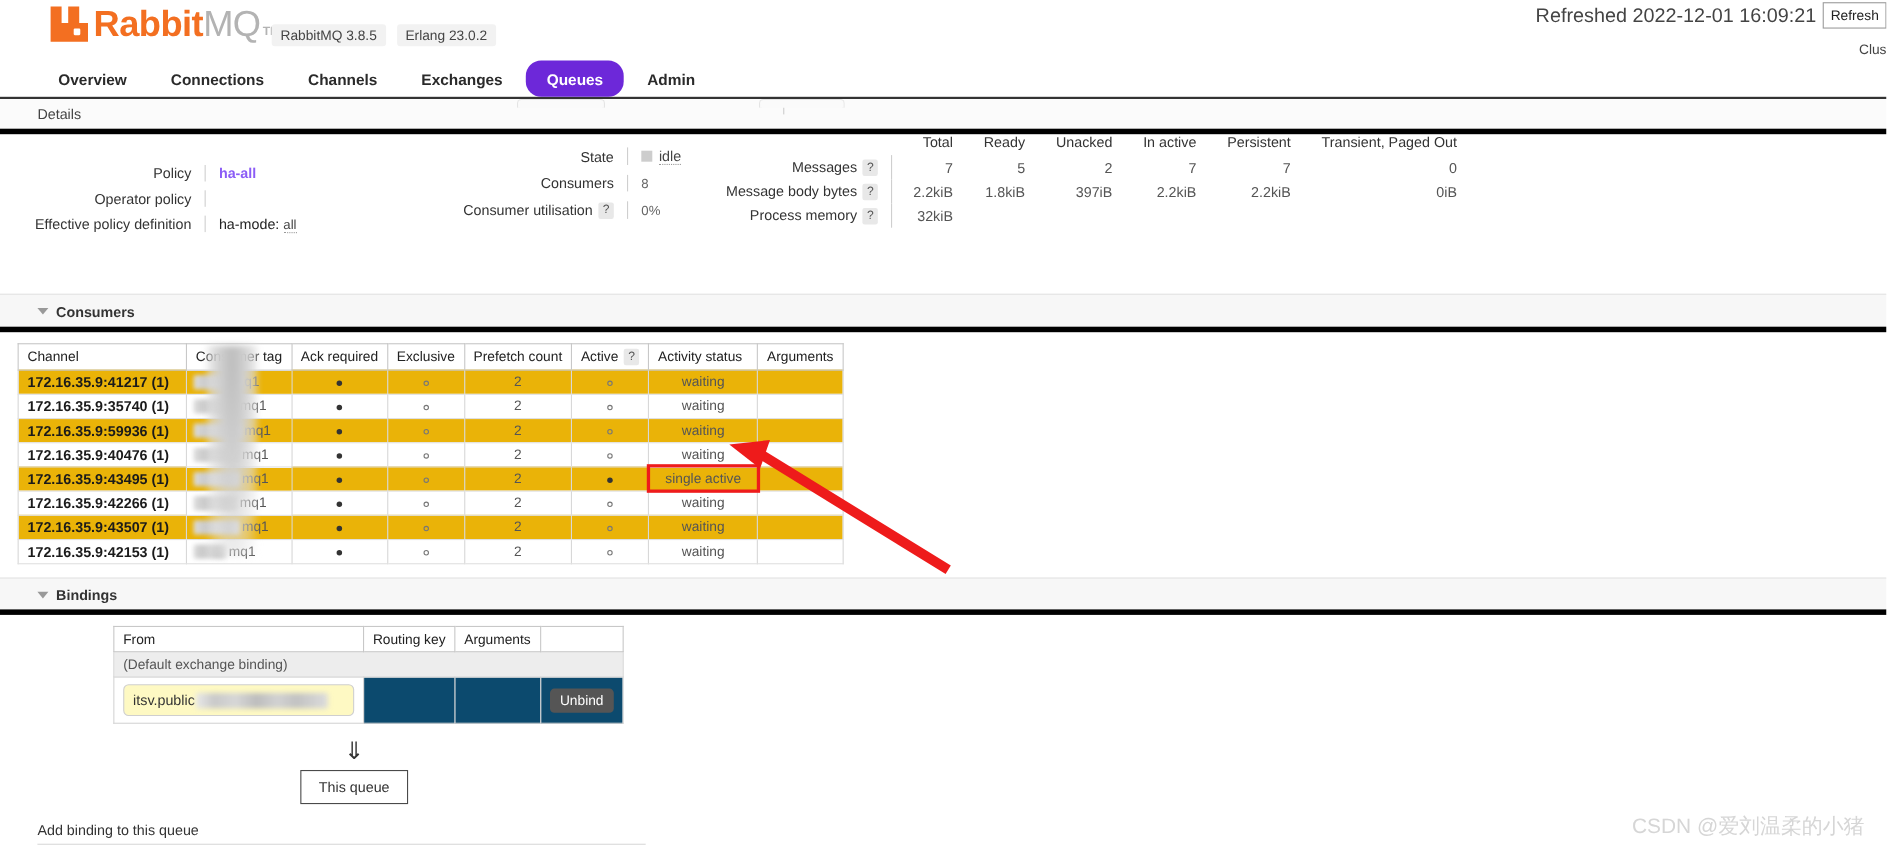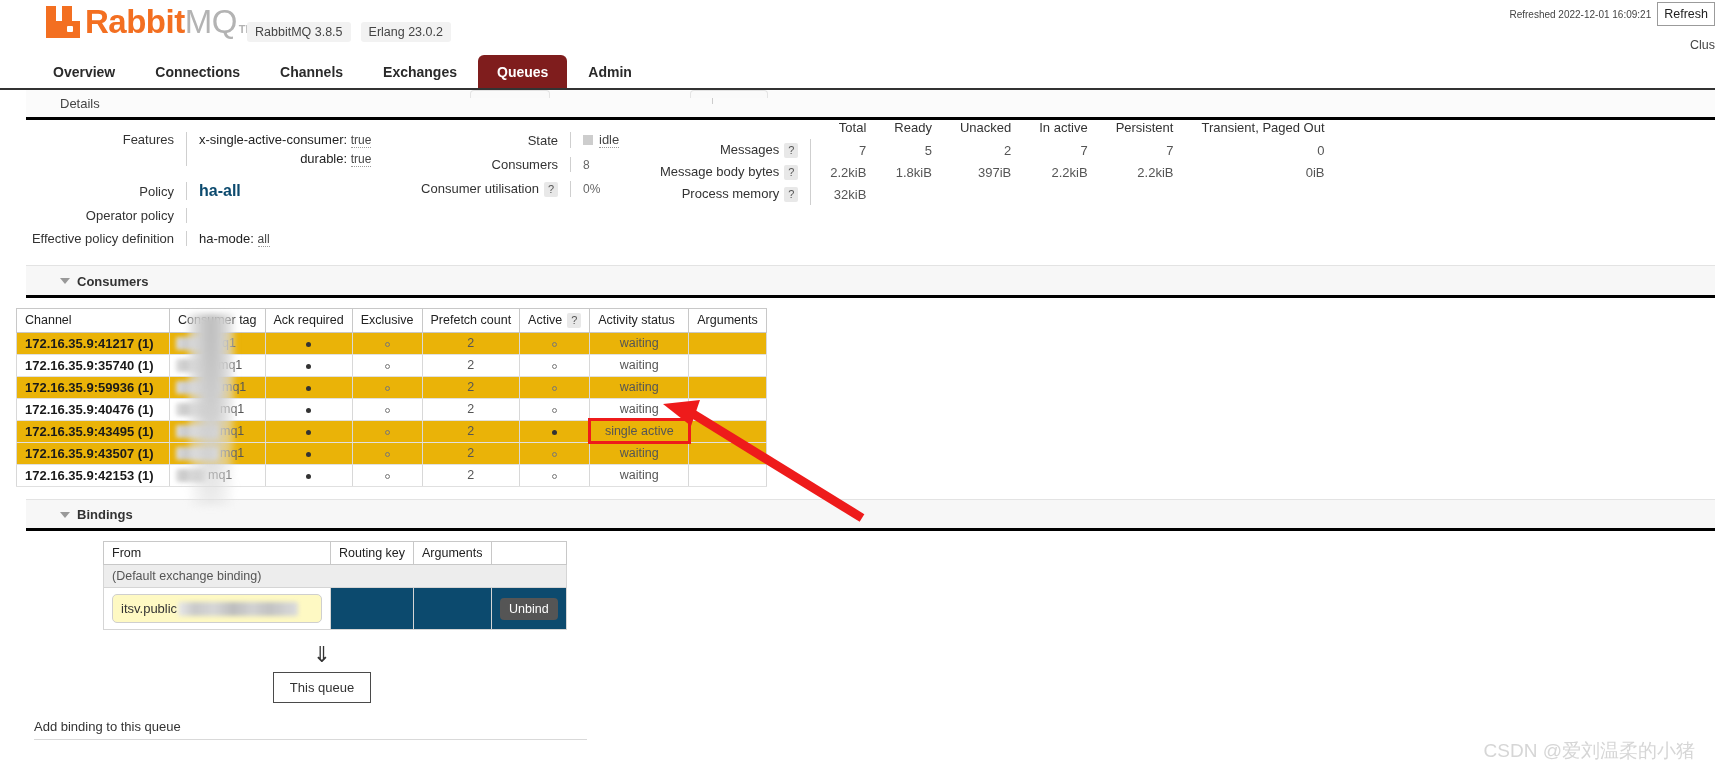--- a/index.html
+++ b/index.html
@@ -58,21 +58,21 @@
     border-radius: 3px;
     white-space: nowrap;
   }
   .refresh-area {
     position: absolute;
     right: 0; top: 0;
     display: flex; align-items: center;
     padding-top: 2px;
   }
   .refreshed-text {
-    font-size: 10px;
+    font-size: 18px;
     color: #444;
     margin-right: 6px;
     white-space: nowrap;
   }
   .refresh-btn {
     border: 1px solid #9b9b9b;
     background: #fff;
     font-size: 12.5px;
     font-family: inherit;
     color: #222;
@@ -106,22 +106,23 @@
     display: flex; align-items: center;
     padding: 0 19px;
     font-size: 14px;
     font-weight: bold;
     color: #2a2a2a;
     cursor: pointer;
     border-radius: 6px 6px 0 0;
     margin-right: 2px;
   }
   .nav-item.active {
-    background: #7f1d1d;
+    background: #6d28d9;
     color: #fff;
+    border-radius: 14px;
   }
 
   
   .ghost-box {
     position: absolute;
     background: #fafafa;
     border: 1px solid #e4e4e4;
     border-bottom: none;
     border-radius: 4px 4px 0 0;
     height: 8px;
@@ -129,25 +130,24 @@
   .ghost-tick {
     position: absolute;
     width: 1px; height: 13px;
     background: #cccccc;
   }
 
   
   .section-bar {
     background: #f7f7f7;
     border-top: 1px solid #e3e3e3;
-    border-bottom: 3px solid #000000;
+    border-bottom: 5px solid #000000;
     padding: 6px 0 6px 34px;
     font-size: 13px;
     color: #444;
-    margin-left: 26px;
   }
   .section-bar.plain { background: #fbfbfb; border-top: none; }
   .section-toggle {
     display: inline-flex; align-items: center;
     font-weight: bold; color: #333;
     cursor: pointer;
   }
   .tri {
     display: inline-block;
     width: 0; height: 0;
@@ -176,21 +176,21 @@
     align-self: stretch;
   }
   .kv-val {
     padding-left: 12px;
     font-size: 13px;
     color: #555;
     white-space: nowrap;
   }
   .small-val { font-size: 12px; color: #666; }
   .argname { color: #222; }
-  .policy-name { font-weight: bold; color: #0c4a6e; font-size: 16px; }
+  .policy-name { font-weight: bold; color: #8b5cf6; font-size: 13px; }
   .qmark {
     display: inline-block;
     background: #e8e8e8;
     color: #555;
     font-size: 11px;
     line-height: 13px;
     padding: 1px 4px;
     border-radius: 2px;
     margin-left: 5px;
     cursor: pointer;
@@ -458,34 +458,20 @@
   <div class="ghost-box" style="left:690px; top:35px; width:78px;"></div>
 </div>
 
 <div class="section-bar plain">
   <span>Details</span>
 </div>
 
 <div id="details">
 
   <div class="kv-block" style="left:0; top:12px;">
-    <div class="kv-row">
-      <div class="kv-label" style="width:186px;">Features</div>
-      <div class="kv-sep"></div>
-      <div class="kv-val">
-        <div>
-          <span class="argname">x-single-active-consumer:</span>
-          <span class="small-val dotted">true</span>
-        </div>
-        <div style="text-align:right; margin-top:4px;">
-          <span class="argname">durable:</span>
-          <span class="small-val dotted">true</span>
-        </div>
-      </div>
-    </div>
 
     <div class="kv-row" style="margin-top:16px;">
       <div class="kv-label" style="width:186px;">Policy</div>
       <div class="kv-sep"></div>
       <div class="kv-val policy-name">ha-all</div>
     </div>
 
     <div class="kv-row" style="margin-top:8px;align-items:center;">
       <div class="kv-label" style="width:186px;">Operator policy</div>
       <div class="kv-sep"></div>
@@ -652,20 +638,30 @@
         <td class="chan">172.16.35.9:43495 (1)</td>
         <td class="tag"><span class="blur-tag" style="width:42px;"></span><span>mq1</span></td>
         <td><span class="dot-filled"></span></td>
         <td><span class="dot-open"></span></td>
         <td>2</td>
         <td><span class="dot-filled"></span></td>
         <td class="act-highlight">single active</td>
         <td></td>
       </tr>
 
+      <tr>
+        <td class="chan">172.16.35.9:42266 (1)</td>
+        <td class="tag"><span class="blur-tag" style="width:40px;"></span><span>mq1</span></td>
+        <td><span class="dot-filled"></span></td>
+        <td><span class="dot-open"></span></td>
+        <td>2</td>
+        <td><span class="dot-open"></span></td>
+        <td>waiting</td>
+        <td></td>
+      </tr>
 
       <tr class="alt">
         <td class="chan">172.16.35.9:43507 (1)</td>
         <td class="tag"><span class="blur-tag" style="width:42px;"></span><span>mq1</span></td>
         <td><span class="dot-filled"></span></td>
         <td><span class="dot-open"></span></td>
         <td>2</td>
         <td><span class="dot-open"></span></td>
         <td>waiting</td>
         <td></td>

